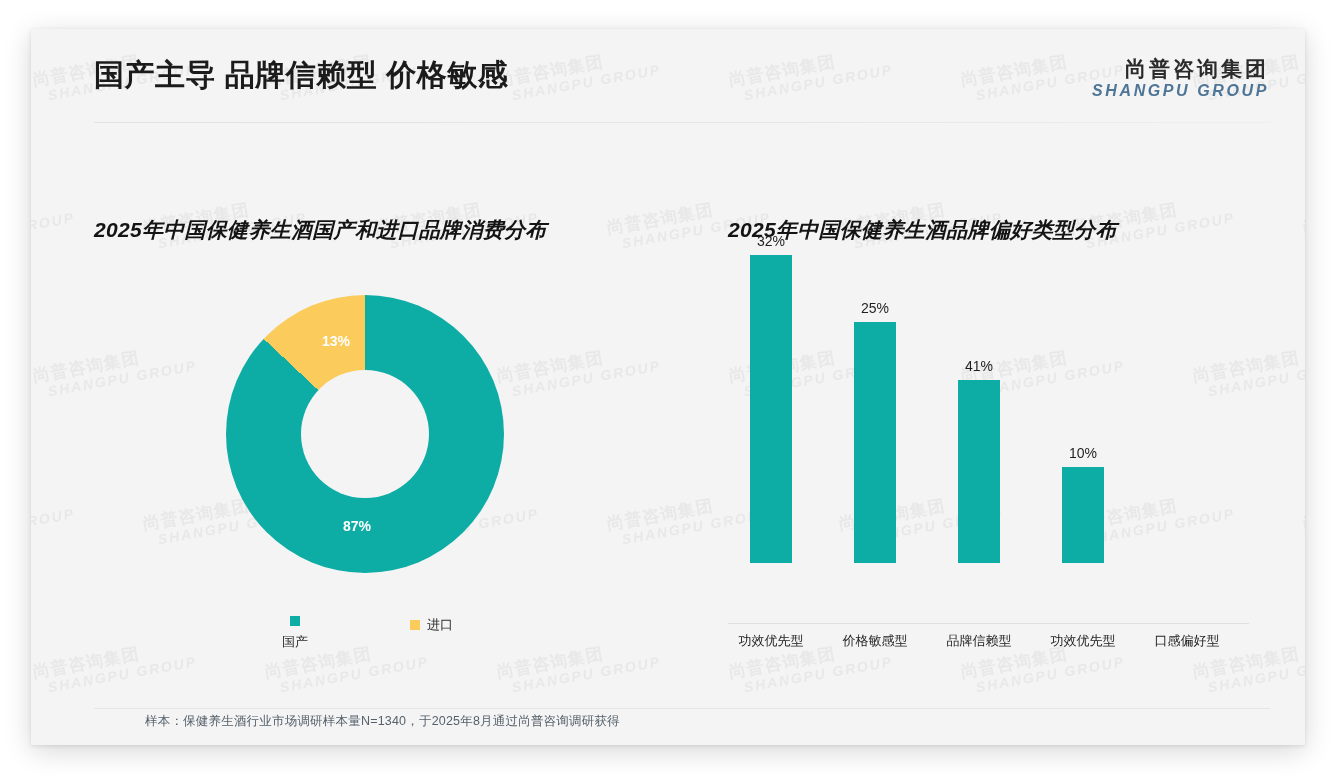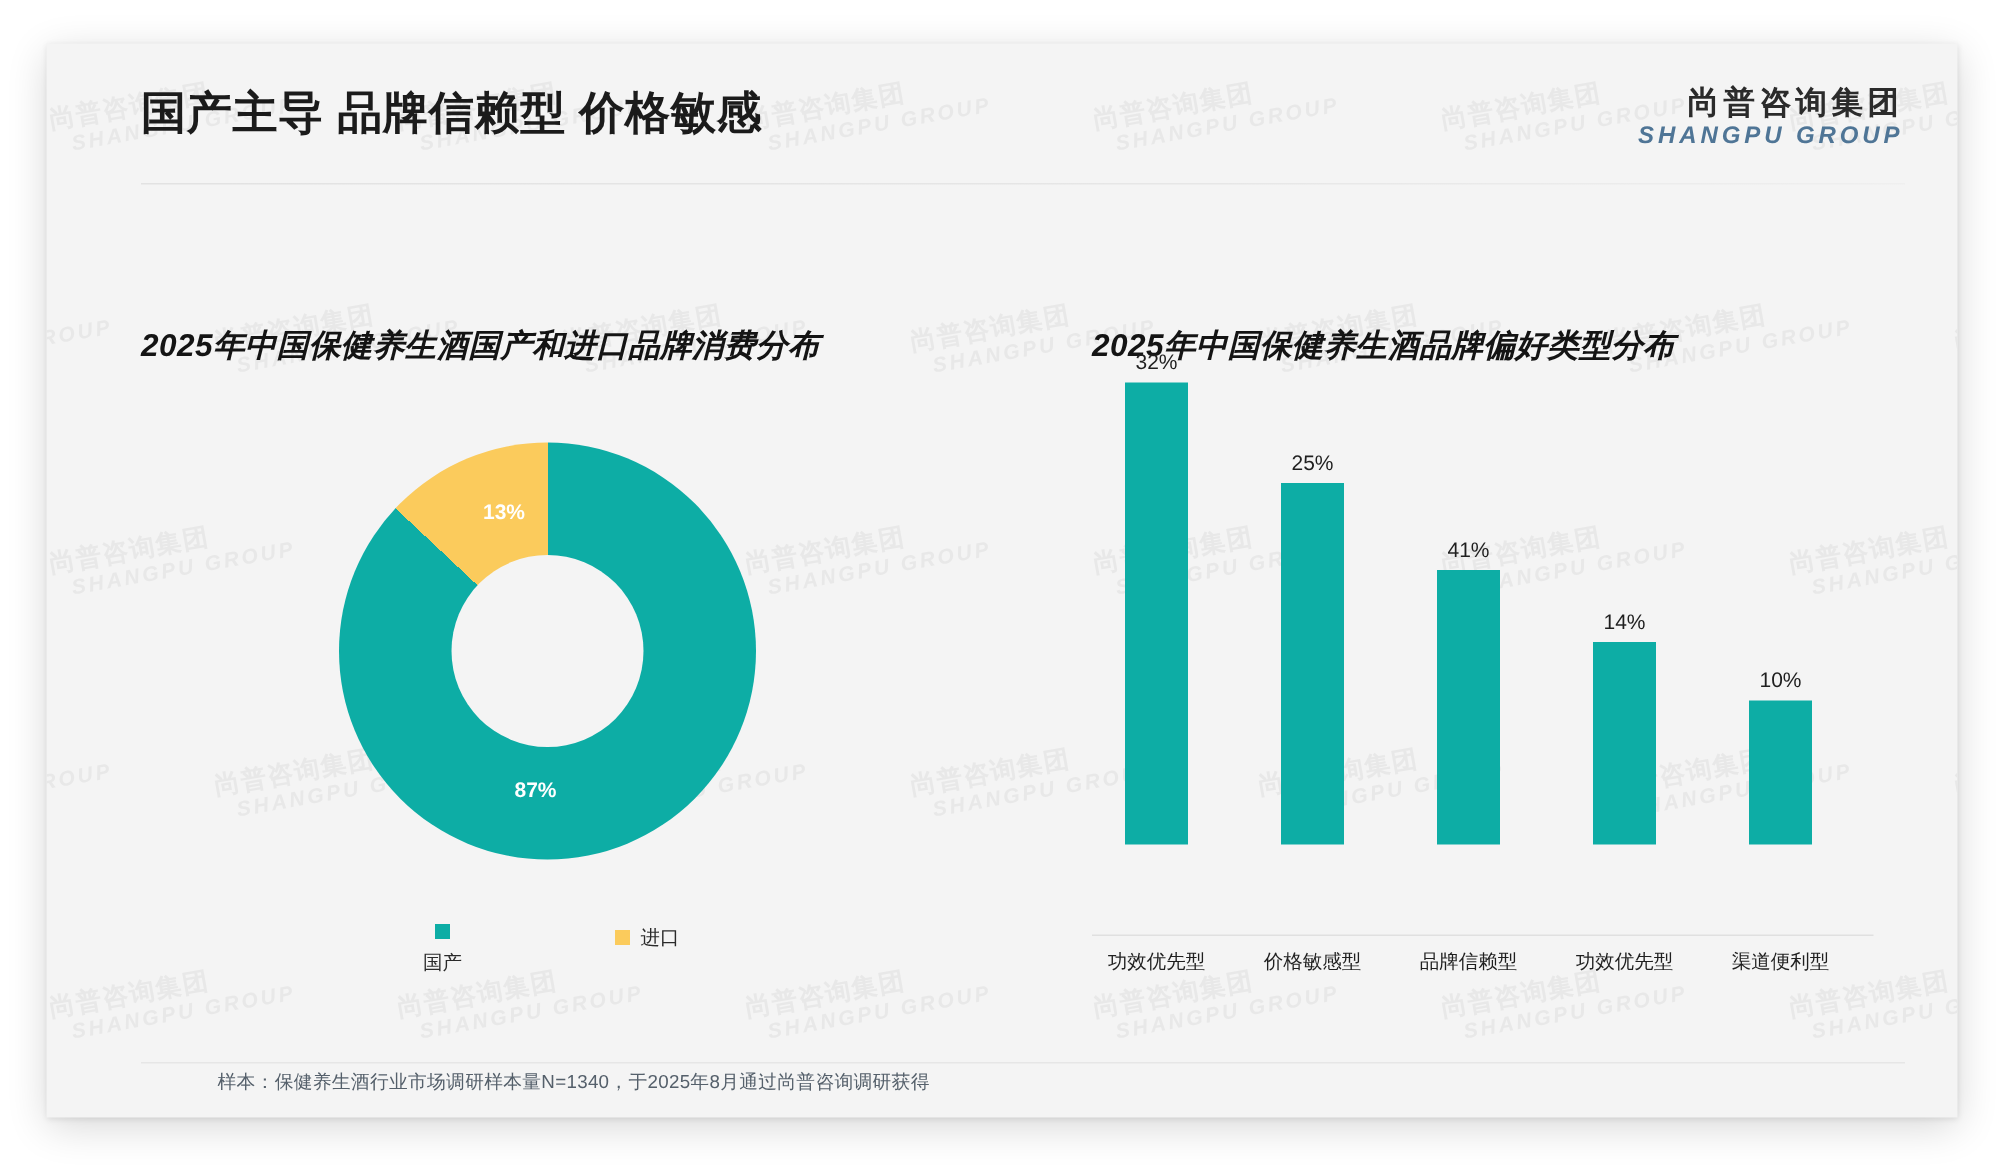--- a/index.html
+++ b/index.html
@@ -361,36 +361,32 @@
       </div>
       <div class="bar-col">
         <div class="bar-value" style="bottom: 247px;">25%</div>
         <div class="bar-rect" style="height: 241px; background: rgb(13, 173, 165);"></div>
       </div>
       <div class="bar-col">
         <div class="bar-value" style="bottom: 189px;">41%</div>
         <div class="bar-rect" style="height: 183px; background: rgb(13, 173, 165);"></div>
       </div>
       <div class="bar-col">
-        <div class="bar-value" style="bottom: 141px;">14%</div>
-        <div class="bar-rect" style="height: 135px; background: rgb(13, 173, 165);"></div>
-      </div>
-      <div class="bar-col">
         <div class="bar-value" style="bottom: 102px;">10%</div>
         <div class="bar-rect" style="height: 96px; background: rgb(13, 173, 165);"></div>
       </div>
 
       <div class="axis-line"></div>
 
       <div class="cat-labels">
         <div class="cat-label">功效优先型</div>
         <div class="cat-label">价格敏感型</div>
         <div class="cat-label">品牌信赖型</div>
         <div class="cat-label">功效优先型</div>
-        <div class="cat-label">渠道便利型</div>
+        <div class="cat-label">口感偏好型</div>
       </div>
     </div>
   </div>
 
   <div class="footnote">样本：保健养生酒行业市场调研样本量N=1340，于2025年8月通过尚普咨询调研获得</div>
   <div class="foot-divider"></div>
 
 
 </div>
 

